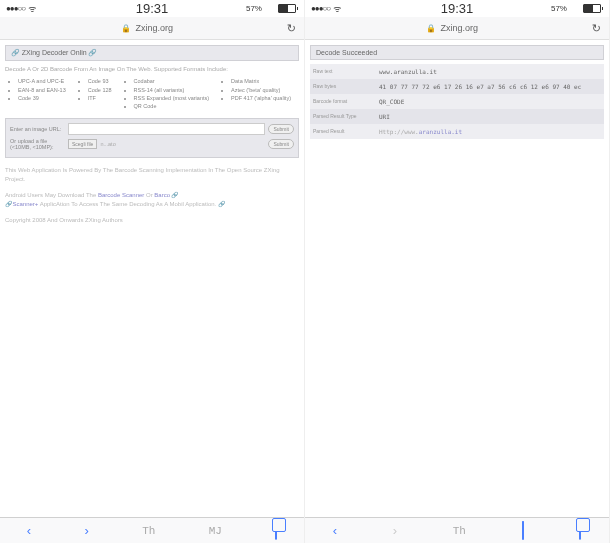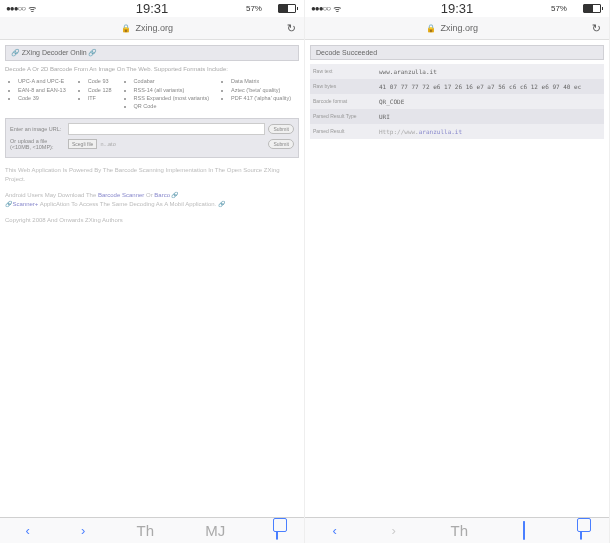--- a/index.html
+++ b/index.html
@@ -223,23 +223,23 @@
   justify-content: space-around;
 }
 .tb-icon {
   font-size: 13px;
   color: #4a7fff;
 }
 .tb-icon.disabled {
   color: #ccc;
 }
 .tb-txt {
-  font-size: 15px;
+  font-size: 11px;
   color: #aaa;
-  font-family: Liberation Sans, sans-serif;
+  font-family: Liberation Mono, monospace;
 }
 .book-icon {
   width: 16px;
   height: 11px;
   border: 1.5px solid #4a7fff;
   border-radius: 2px 2px 4px 4px;
   position: relative;
 }
 .book-icon::after {
   content: "";

